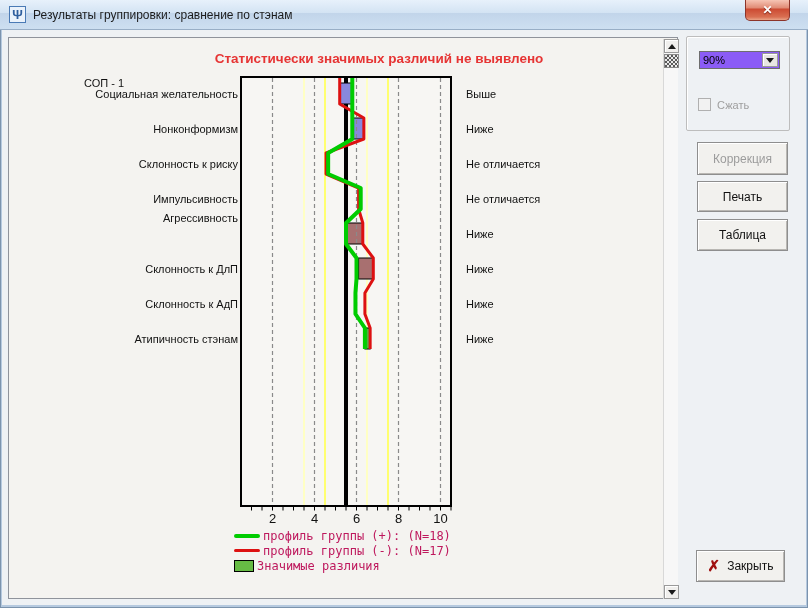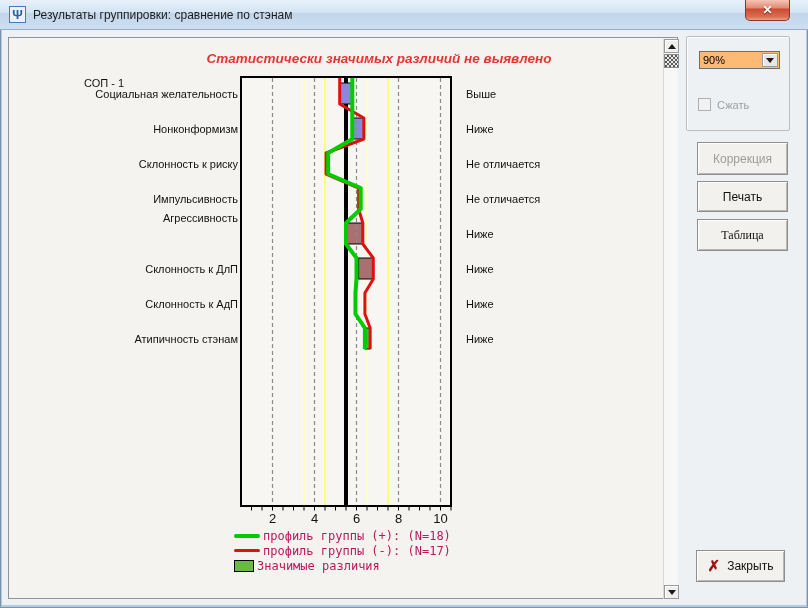--- a/index.html
+++ b/index.html
@@ -13,21 +13,21 @@
               color:#2f5f9e; font-size:13px; font-weight:bold; display:flex; align-items:center; justify-content:center; }
   .title-text { font-size:12px; color:#1c1c1c; }
   .close-btn { position:absolute; left:745px; top:0; width:45px; height:21px;
                background:linear-gradient(#f6c4b4, #e08a74 40%, #cc4a32 45%, #d96f52 85%, #eaa488);
                border:1px solid #8c342a; border-top:none; border-radius:0 0 5px 5px;
                color:#fff; font-size:12px; font-weight:bold; display:flex; align-items:center; justify-content:center;
                text-shadow:0 1px 1px #7a2015; }
   .content { position:absolute; left:8px; top:37px; width:670px; height:562px; background:#f4f3f0;
              border:1px solid #8f939b; }
   .header-msg { position:absolute; left:60px; top:13px; width:620px; text-align:center;
-                font-size:13.5px; font-weight:bold;font-style:italic; }
+                font-size:13.5px; font-weight:bold; }
   .group-label { position:absolute; left:75px; top:39px; font-size:11px; color:#111; }
   #chart { position:absolute; left:0; top:0; width:670px; height:562px; }
   .cat-label { position:absolute; left:0; width:229px; height:16px; text-align:right;
                font-size:11px; color:#111; line-height:16px; white-space:nowrap; }
   .status-label { position:absolute; left:457px; height:16px; font-size:11px; color:#111; line-height:16px; white-space:nowrap; }
   .tick-label { position:absolute; width:30px; text-align:center; font-size:13px; color:#111; }
   .legend { position:absolute; left:225px; top:490px; }
   .legend-row { display:flex; align-items:center; height:15px; }
   .legend-swatch-line { width:26px; border-radius:2px; margin-right:3px; }
   .legend-swatch-box { width:20px; height:12px; border:1px solid #000; margin-right:3px; }
@@ -38,35 +38,35 @@
             box-shadow:inset 1px 1px 0 #fff; display:flex; align-items:center; justify-content:center; }
   .sb-up { top:0; }
   .sb-down { bottom:0; }
   .sb-thumb { position:absolute; left:0; top:15px; width:15px; height:14px; border:1px solid #8a8a8a;
               background-image:conic-gradient(#5a5a5a 25%, #e9e9e9 25% 50%, #5a5a5a 50% 75%, #e9e9e9 75%);
               background-size:4px 4px; }
   .tri-up { width:0; height:0; border-left:4px solid transparent; border-right:4px solid transparent; border-bottom:5px solid #1a1a1a; }
   .tri-down { width:0; height:0; border-left:4px solid transparent; border-right:4px solid transparent; border-top:5px solid #1a1a1a; }
   .groupbox { position:absolute; left:686px; top:36px; width:104px; height:95px; border:1px solid #bdbdbd;
               border-radius:2px; box-shadow:inset 1px 1px 0 #fff; }
-  .combo { position:absolute; left:12px; top:14px; width:81px; height:18px; background:#fdba74;
+  .combo { position:absolute; left:12px; top:14px; width:81px; height:18px; background:#8b5cf6;
            border:1px solid #6e6e6e; font-size:11px; display:flex; align-items:center; }
   .combo-value { padding-left:3px; flex:1; }
   .combo-btn { width:16px; height:14px; margin-right:1px; background:#e8e6e3; border:1px solid #9a9a9a;
                box-shadow:inset 1px 1px 0 #fff; display:flex; align-items:center; justify-content:center; }
   .chk-row { position:absolute; left:11px; top:61px; display:flex; align-items:center; }
   .chk-box { width:13px; height:13px; background:#f2f2f2; border:1px solid #b0b0b0; margin-right:6px; }
   .chk-label { font-size:11px; color:#9e9e9e; }
   .btn { position:absolute; left:697px; width:91px; background:#f2f1ee; border:1px solid #8e8e8e;
          box-shadow:inset 1px 1px 0 #ffffff, inset -1px -1px 0 #b9b7b3; font-size:12px; color:#111;
          display:flex; align-items:center; justify-content:center; font-family:"Liberation Sans", sans-serif; }
   .btn:disabled, .btn.disabled { color:#9c9c9c; }
   .btn-correction { top:142px; height:33px; }
   .btn-print { top:181px; height:31px; }
-  .btn-table { top:219px; height:32px;font-family:Liberation Serif, serif; }
+  .btn-table { top:219px; height:32px; }
   .btn-close { left:696px; top:550px; width:89px; height:32px; }
   .x-icon { color:#a01010; font-weight:bold; font-size:15px; margin-right:7px; }
 </style>
 </head>
 <body>
 
 <div class="window">
   <div class="titlebar">
     <div class="app-icon">Ψ</div>
     <div class="title-text">Результаты группировки: сравнение по стэнам</div>

